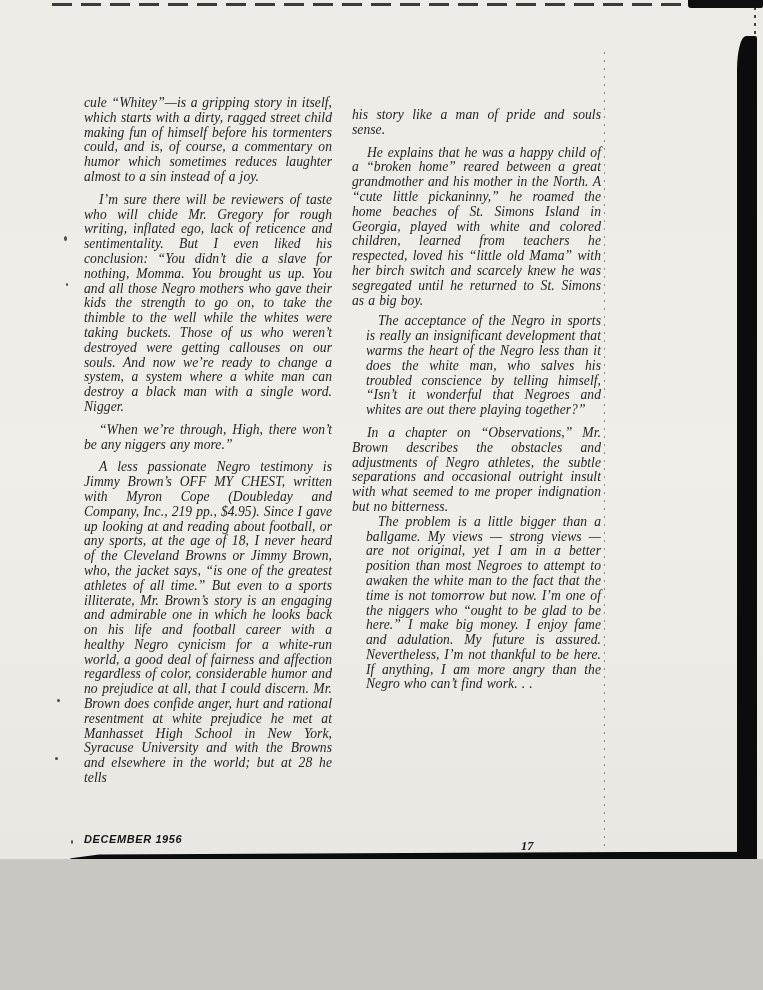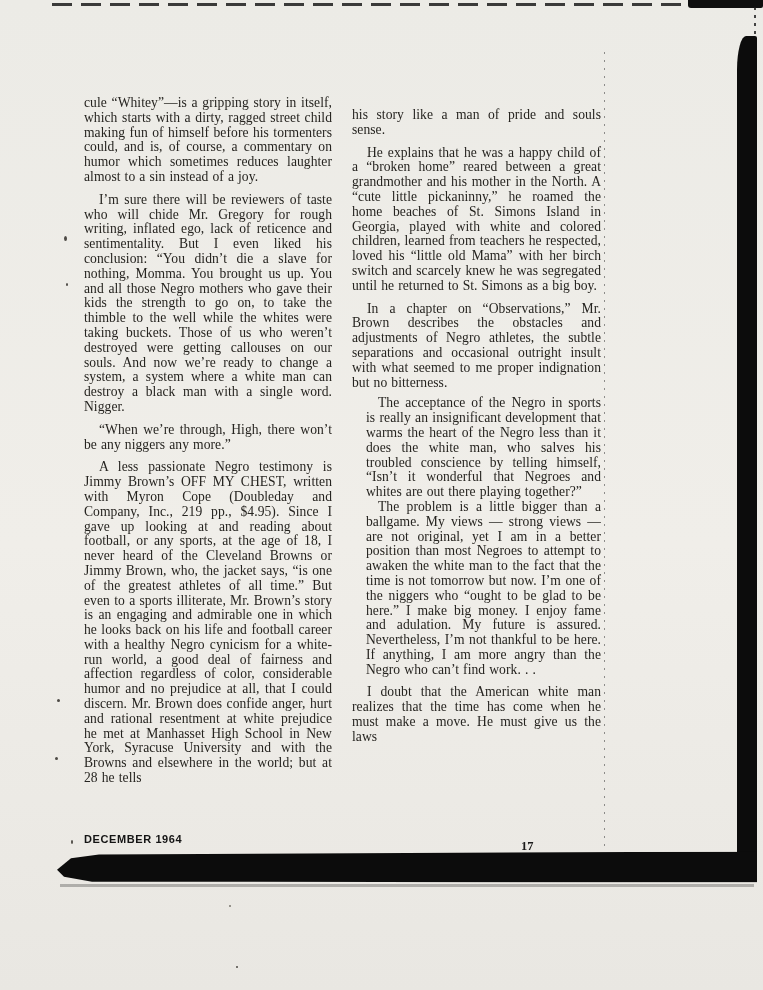--- a/index.html
+++ b/index.html
@@ -1,25 +1,26 @@
 <!DOCTYPE html>
 <html lang="en"><head>
   <meta charset="utf-8">
   <title>Document</title>
   <style>
     * { margin: 0; padding: 0; box-sizing: border-box; }
     html, body { background: #c9c7c2; }
     .scan {
       position: relative;
       width: 763px;
-      height: 990px;
+      height: 859px;
       margin: 0 auto;
       background: linear-gradient(180deg, #ecebe6 0%, #f0eee9 55%, #e9e7e2 100%);
       overflow: hidden;
       font-family: "Liberation Serif", serif;
+      font-style: italic;
     }
 
     
     .column {
       position: absolute;
       text-align: justify;
       font-size: 13.6px;
       line-height: 14.8px;
       color: #262420;
       letter-spacing: 0.05px;
@@ -133,23 +134,22 @@
   <div class="column column-left">
       <p class="para first">cule “Whitey”—is a gripping story in itself, which starts with a dirty, ragged street child making fun of himself before his tormenters could, and is, of course, a commentary on humor which sometimes reduces laughter almost to a sin instead of a joy.</p>
       <p class="para indent">I’m sure there will be reviewers of taste who will chide Mr. Gregory for rough writing, inflated ego, lack of reticence and sentimentality. But I even liked his conclusion: “You didn’t die a slave for nothing, Momma. You brought us up. You and all those Negro mothers who gave their kids the strength to go on, to take the thimble to the well while the whites were taking buckets. Those of us who weren’t destroyed were getting callouses on our souls. And now we’re ready to change a system, a system where a white man can destroy a black man with a single word. Nigger.</p>
       <p class="para indent">“When we’re through, High, there won’t be any niggers any more.”</p>
       <p class="para indent">A less passionate Negro testimony is Jimmy Brown’s OFF MY CHEST, written with Myron Cope (Doubleday and Company, Inc., 219 pp., $4.95). Since I gave up looking at and reading about football, or any sports, at the age of 18, I never heard of the Cleveland Browns or Jimmy Brown, who, the jacket says, “is one of the greatest athletes of all time.” But even to a sports illiterate, Mr. Brown’s story is an engaging and admirable one in which he looks back on his life and football career with a healthy Negro cynicism for a white-run world, a good deal of fairness and affection regardless of color, considerable humor and no prejudice at all, that I could discern. Mr. Brown does confide anger, hurt and rational resentment at white prejudice he met at Manhasset High School in New York, Syracuse University and with the Browns and elsewhere in the world; but at 28 he tells</p>
     </div>
 
   <div class="column column-right">
       <p class="para first">his story like a man of pride and souls sense.</p>
       <p class="para indent">He explains that he was a happy child of a “broken home” reared between a great grandmother and his mother in the North. A “cute little pickaninny,” he roamed the home beaches of St. Simons Island in Georgia, played with white and colored children, learned from teachers he respected, loved his “little old Mama” with her birch switch and scarcely knew he was segregated until he returned to St. Simons as a big boy.</p>
+      <p class="para quote start">The acceptance of the Negro in sports is really an insignificant development that warms the heart of the Negro less than it does the white man, who salves his troubled conscience by telling himself, “Isn’t it wonderful that Negroes and whites are out there playing together?”</p>
       <p class="para indent">In a chapter on “Observations,” Mr. Brown describes the obstacles and adjustments of Negro athletes, the subtle separations and occasional outright insult with what seemed to me proper indignation but no bitterness.</p>
-      <p class="para quote start">The acceptance of the Negro in sports is really an insignificant development that warms the heart of the Negro less than it does the white man, who salves his troubled conscience by telling himself, “Isn’t it wonderful that Negroes and whites are out there playing together?”</p>
       <p class="para quote end">The problem is a little bigger than a ballgame. My views — strong views — are not original, yet I am in a better position than most Negroes to attempt to awaken the white man to the fact that the time is not tomorrow but now. I’m one of the niggers who “ought to be glad to be here.” I make big money. I enjoy fame and adulation. My future is assured. Nevertheless, I’m not thankful to be here. If anything, I am more angry than the Negro who can’t find work. . .</p>
-      <p class="para indent">I doubt that the American white man realizes that the time has come when he must make a move. He must give us the laws</p>
     </div>
 
-  <div class="footer-date">DECEMBER 1964</div>
+  <div class="footer-date">DECEMBER 1956</div>
 
   <div class="page-number">17</div>
 
 </div>
 
 </body></html>

